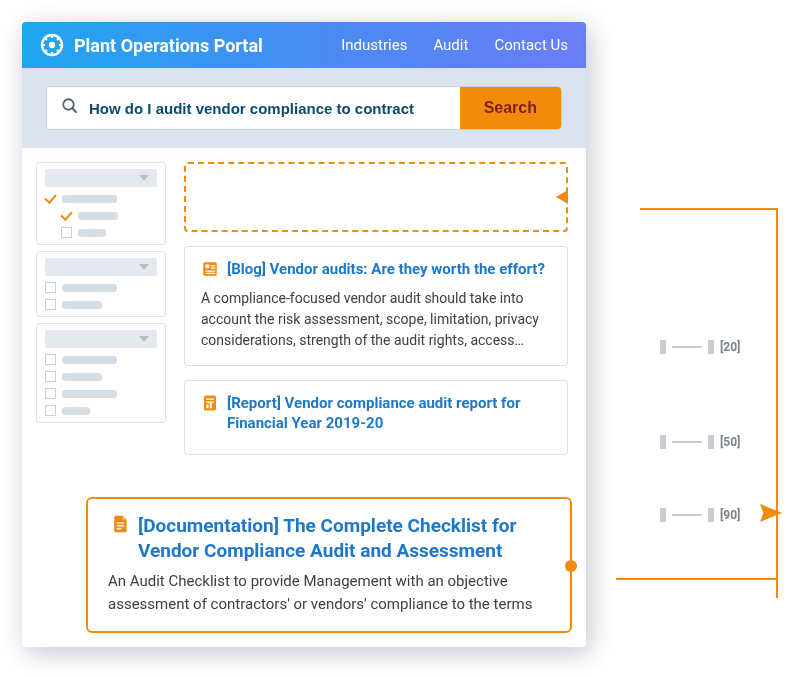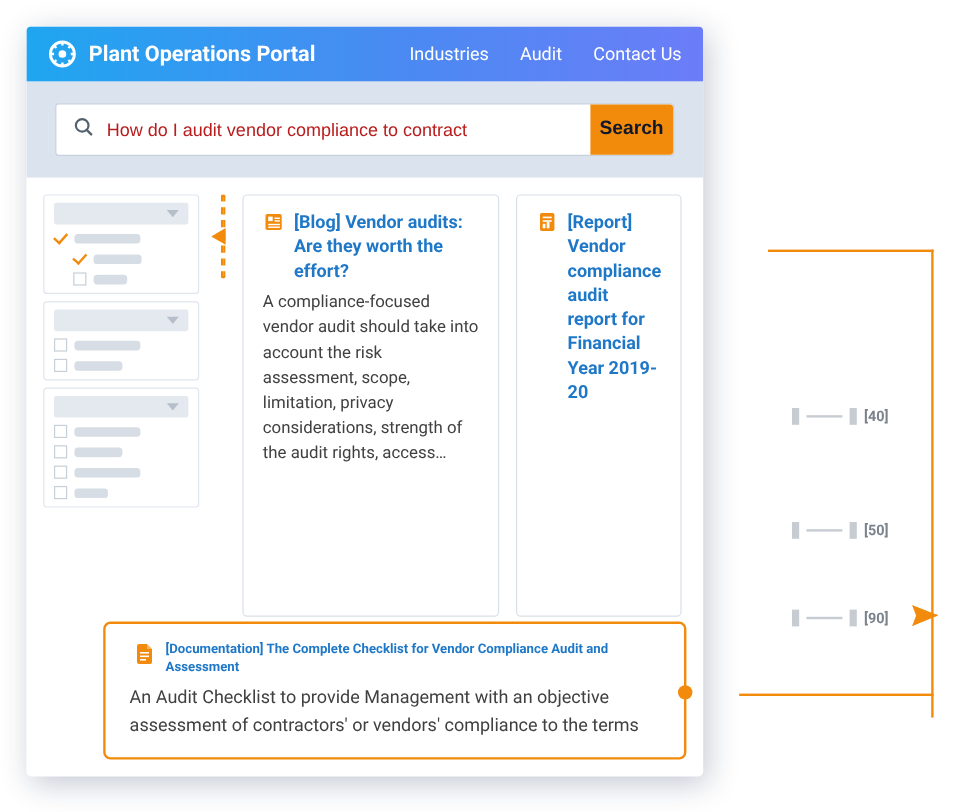--- a/index.html
+++ b/index.html
@@ -62,30 +62,31 @@
       align-items: center;
       padding-left: 14px;
       gap: 10px;
     }
     .search-icon { color: #54616f; }
     .search-input {
       flex: 1;
       border: none;
       outline: none;
       font-size: 15px;
-      color: #b91c1c;
+      color: #0c4a6e;
       background: transparent;
       height: 100%;
+      font-weight: bold;
     }
     .search-btn {
       background: #f28b0c;
-      color: #0f172a;
+      color: #7f1d1d;
       border: none;
       height: 100%;
-      padding: 0 8px;
+      padding: 0 24px;
       font-size: 16px;
       font-weight: 700;
       cursor: pointer;
       border-radius: 0 3px 3px 0;
     }
     .body {
       flex: 1;
       display: flex;
       gap: 18px;
       padding: 14px 14px 0 14px;
@@ -129,21 +130,21 @@
       content:""; position:absolute; left:1px; top:-2px;
       width:5px; height:9px;
       border-right:2.2px solid #f28b0c;
       border-bottom:2.2px solid #f28b0c;
       transform: rotate(42deg);
     }
     .chk.checked{ border-color: transparent; }
     .stub { background:#d7dde4; border-radius:3px; height:8px; }
     .w50{width:55px}.w35{width:40px}.w25{width:28px}
 
-    .main { flex:1; display:flex; flex-direction:row; gap:14px; padding-right:4px; }
+    .main { flex:1; display:flex; flex-direction:column; gap:14px; padding-right:4px; }
     .drop-target{
       border: 2px dashed #f28b0c;
       border-radius:4px;
       height:70px;
       position:relative;
     }
     .drop-arrow{
       position:absolute; right:-2px; top:50%; transform:translateY(-50%);
       width:0;height:0;border-top:7px solid transparent;border-bottom:7px solid transparent;border-right:12px solid #f28b0c;
     }
@@ -164,21 +165,21 @@
     .card-title .t { line-height:1.35; }
     .card-body{ color:#404040; font-size:14px; line-height:1.5; }
     .featured{
       border:2px solid #f28b0c;
       border-radius:6px;
       padding:14px 20px 16px;
       margin: 4px 14px 14px 64px;
       background:#fff;
       position:relative;
     }
-    .featured .card-title{ font-size:11px; padding-left:2px;}
+    .featured .card-title{ font-size:19px; padding-left:2px;}
     .featured .card-body{ font-size:15px;}
     .featured-dot{
       position:absolute;
       right:-7px; top:46%;
       width:12px;height:12px;border-radius:50%;
       background:#f28b0c;
     }
 
     
     .scale-line{
@@ -352,21 +353,21 @@
 <div class="scale-line">
   <div class="v"></div>
   <div class="htop"></div>
   <div class="hbot"></div>
 </div>
 
 <div class="tick" style="top:340px">
   <span class="bar"></span>
   <span class="dash"></span>
   <span class="bar"></span>
-  <span class="lbl">[40]</span>
+  <span class="lbl">[20]</span>
 </div>
 <div class="tick" style="top:435px">
   <span class="bar"></span>
   <span class="dash"></span>
   <span class="bar"></span>
   <span class="lbl">[50]</span>
 </div>
 <div class="tick" style="top:508px">
   <span class="bar"></span>
   <span class="dash"></span>

